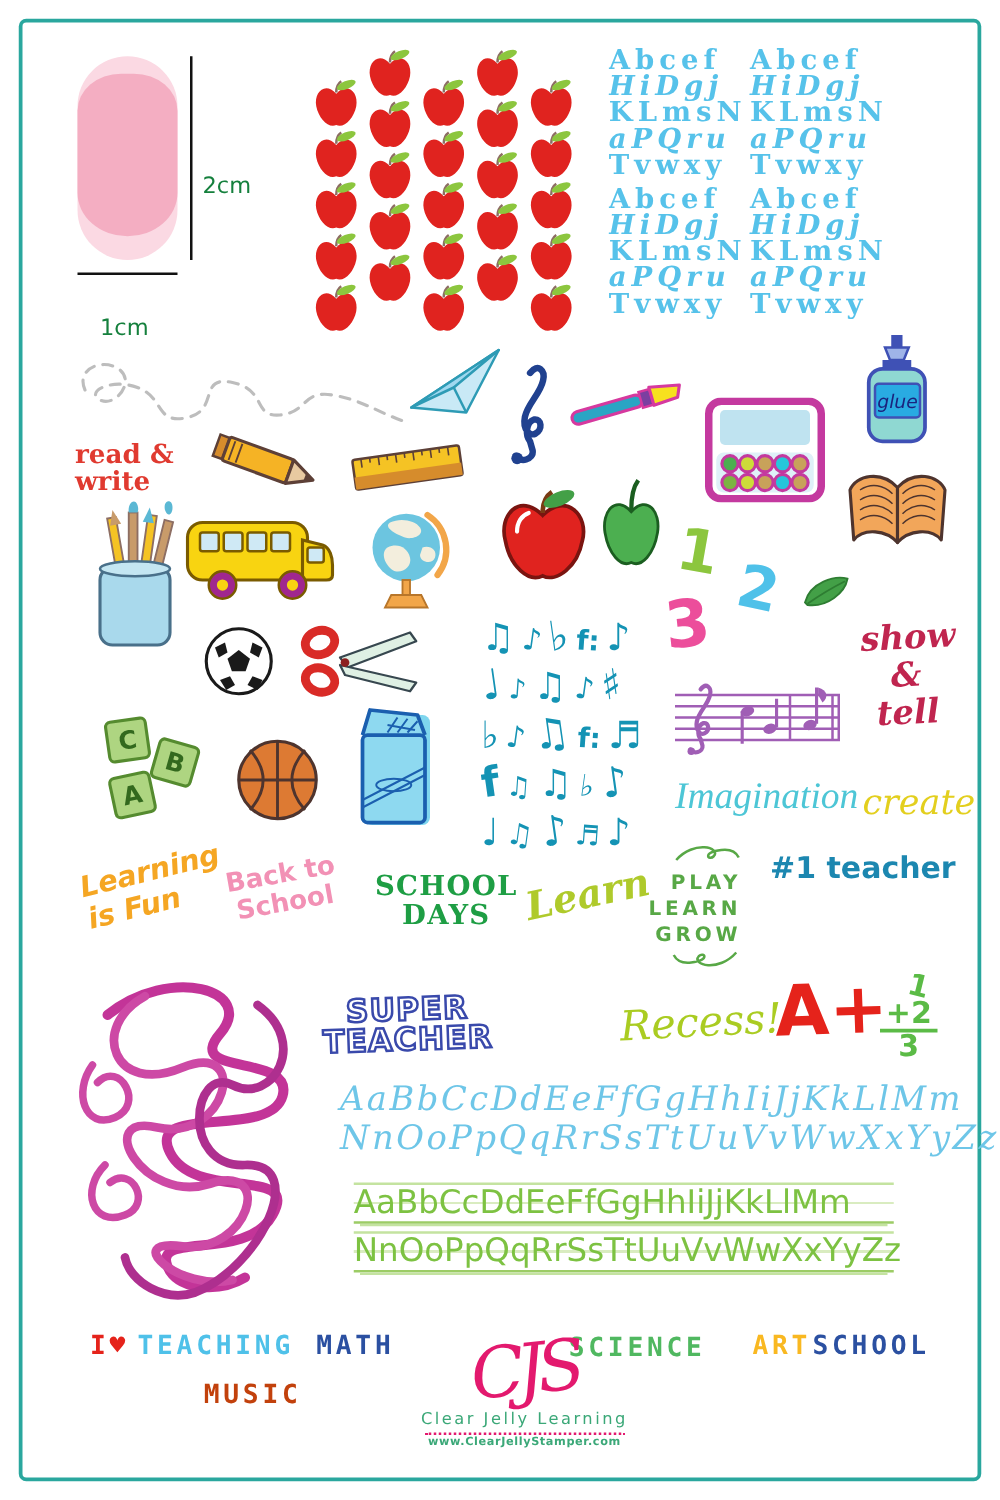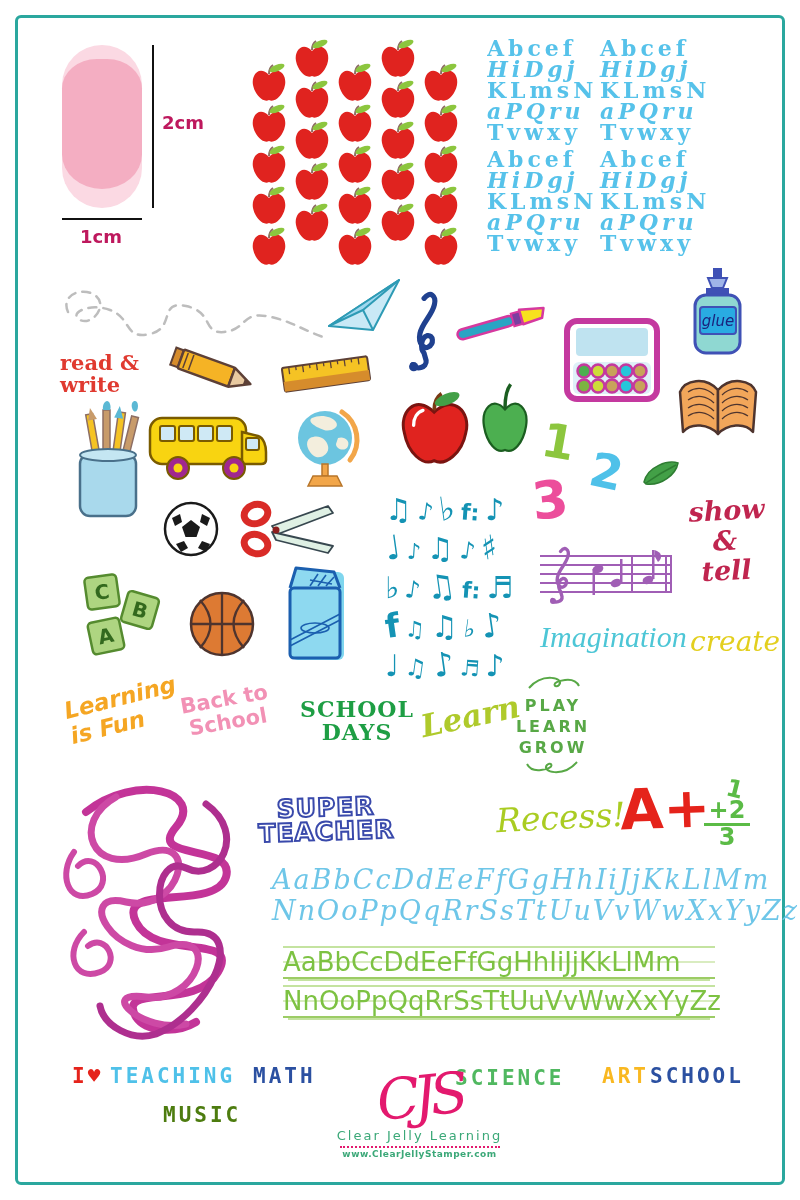--- a/index.html
+++ b/index.html
@@ -6,21 +6,21 @@
   .plate{position:relative;width:800px;height:1200px;background:#fff;overflow:hidden;
          font-family:"DejaVu Sans",sans-serif;}
   .frame{position:absolute;inset:15px;border:3px solid #2aa79e;border-radius:6px;pointer-events:none;}
   .abs{position:absolute;}
 
   
   .nail{position:absolute;left:62px;top:45px;width:80px;height:163px;background:#fbd9e3;border-radius:40px;}
   .nail-inner{position:absolute;left:0;top:14px;width:80px;height:130px;background:#f4aec2;border-radius:40px 40px 46px 46px/34px 34px 40px 40px;}
   .vline{position:absolute;left:152px;top:45px;width:2px;height:163px;background:#111;}
   .hline{position:absolute;left:62px;top:218px;width:80px;height:2px;background:#111;}
-  .dim{position:absolute;font-weight:bold;font-size:18px;color:#be185d;}
+  .dim{position:absolute;font-weight:normal;font-size:18px;color:#15803d;margin-top:26px;}
 
   
   .letters-block{position:absolute;left:487px;top:38px;width:226px;height:222px;overflow:hidden;
     display:grid;grid-template-columns:1fr 1fr;grid-template-rows:1fr 1fr;color:#56c2ea;}
   .letter-line{white-space:nowrap;letter-spacing:4px;font-size:22px;line-height:21px;}
   .lf-a{font-family:"DejaVu Serif",serif;font-weight:bold;}
   .lf-b{font-family:"DejaVu Serif",serif;font-style:italic;font-weight:bold;}
 
   
   .notes-block{position:absolute;left:382px;top:492px;width:150px;height:172px;color:#1493b4;}
@@ -35,21 +35,21 @@
   .txt{position:absolute;white-space:nowrap;}
   .read-write{left:60px;top:352px;color:#e03a30;font-family:"DejaVu Serif",serif;font-weight:bold;font-size:21px;line-height:22px;}
   .show-tell{left:690px;top:496px;color:#c0254f;font-family:"DejaVu Serif",serif;font-style:italic;font-weight:bold;
              font-size:27px;line-height:30px;text-align:center;width:70px;transform:rotate(-3deg);}
   .imagination{left:540px;top:620px;color:#4dc6d6;font-family:Liberation Serif, serif;font-style:italic;font-size:30px;}
   .create{left:690px;top:625px;color:#e3cf1e;font-family:"DejaVu Serif",serif;font-style:italic;font-size:28px;}
   .learning-fun{left:66px;top:684px;color:#f5a623;font-style:italic;font-weight:bold;font-size:23px;line-height:26px;transform:rotate(-14deg);}
   .back-school{left:182px;top:688px;color:#f291b5;font-weight:bold;font-size:21px;line-height:23px;transform:rotate(-10deg);text-align:center;}
   .school-days{left:300px;top:698px;color:#1e9e44;font-family:"DejaVu Serif",serif;font-weight:bold;font-size:22px;line-height:23px;text-align:center;letter-spacing:1px;}
   .learn-script{left:420px;top:698px;color:#afca2b;font-family:"DejaVu Serif",serif;font-style:italic;font-weight:bold;font-size:31px;transform:rotate(-12deg);}
-  .plg{left:513px;top:674px;width:80px;color:#58a846;font-size:16px;line-height:21px;letter-spacing:3px;text-align:center;font-weight:bold;}
+  .plg{left:513px;top:674px;width:80px;color:#58a846;font-size:16px;line-height:21px;letter-spacing:3px;text-align:right;font-weight:bold;}
   .no1{left:616px;top:680px;color:#1c87b0;font-weight:bold;font-size:24px;}
   .never-stop{left:624px;top:720px;width:95px;color:#ee7623;font-family:"DejaVu Serif",serif;font-style:italic;font-size:20px;line-height:22px;text-align:center;}
   .outline-blue,.outline-orange{font-weight:bold;text-align:center;color:#ffffff;}
   .outline-blue{left:258px;top:796px;font-size:25px;line-height:24px;-webkit-text-stroke:2px #3949ab;transform:rotate(-2deg);letter-spacing:1px;}
   .outline-orange{left:388px;top:796px;font-size:20px;line-height:21px;-webkit-text-stroke:2px #f9a825;letter-spacing:1px;}
   .recess{left:496px;top:798px;color:#aacc22;font-family:"DejaVu Serif",serif;font-style:italic;font-size:33px;transform:rotate(-3deg);}
   .aplus{left:620px;top:776px;color:#e5231b;font-weight:bold;font-size:56px;transform:rotate(-2deg);}
   .fraction{left:704px;top:776px;width:46px;color:#5bbb46;font-weight:bold;font-size:24px;line-height:23px;text-align:center;}
   .fraction .ftop{display:block;transform:rotate(14deg);padding-left:16px;}
   .fraction .fmid{display:block;border-bottom:3px solid #5bbb46;padding-bottom:1px;}
@@ -403,20 +403,21 @@
     <svg width="56" height="14" viewBox="0 0 56 14">
         <path d="M4 12 C18 -4 40 2 34 9 C30 13 24 6 40 4 C48 3 52 6 54 10" fill="none" stroke="#58a846" stroke-width="2"></path>
       </svg>
     <div>PLAY</div>
     <div>LEARN</div>
     <div>GROW</div>
     <svg width="56" height="14" viewBox="0 0 56 14">
         <path d="M52 2 C38 18 16 12 22 5 C26 1 32 8 16 10 C8 11 4 8 2 4" fill="none" stroke="#58a846" stroke-width="2"></path>
       </svg>
   </div>
+  <div class="txt no1">#1 teacher</div>
 
   <svg class="abs" style="left:56px;top:782px;" width="205" height="265" viewBox="0 0 205 265">
     <g fill="none" stroke-linecap="round" opacity="0.92">
       <path d="M30 30 C80 -10 150 10 120 45 C90 80 180 60 170 95 C160 130 60 100 80 140 C100 180 185 150 162 190 C140 230 60 200 80 235 C90 250 120 252 140 240" stroke="#be2390" stroke-width="8"></path>
       <path d="M60 15 C15 40 35 95 90 72 C145 50 125 132 70 120 C18 108 58 182 112 165 C165 148 142 222 90 215 C40 208 88 252 130 242" stroke="#c93a9e" stroke-width="7"></path>
       <path d="M150 22 C192 52 162 102 130 86 C98 70 88 152 140 150 C192 148 152 232 100 252 C76 260 48 244 44 224" stroke="#a81e86" stroke-width="7"></path>
       <path d="M18 70 C2 92 12 122 36 112 C60 102 40 66 22 84 M28 150 C8 170 18 200 44 190 C66 182 50 150 32 164" stroke="#c93a9e" stroke-width="6"></path>
     </g>
   </svg>
 
@@ -441,21 +442,21 @@
     <div class="print-line">AaBbCcDdEeFfGgHhIiJjKkLlMm</div>
     <div class="print-line">NnOoPpQqRrSsTtUuVvWwXxYyZz</div>
   </div>
 
   <div class="subject" style="left:72px;top:1064px;color:#e5231b;"><span>I</span><span>♥</span></div>
   <div class="subject" style="left:110px;top:1064px;color:#4fc1e9;">TEACHING</div>
   <div class="subject" style="left:242px;top:1064px;color:#2b50a1;margin-left:11px;">MATH</div>
   <div class="subject" style="left:455px;top:1066px;color:#50b860;">SCIENCE</div>
   <div class="subject" style="left:602px;top:1064px;color:#f9b821;text-align:right;">ART</div>
   <div class="subject" style="left:650px;top:1064px;color:#2b50a1;">SCHOOL</div>
-  <div class="subject" style="left:163px;top:1103px;color:#4d7c0f;">MUSIC</div>
+  <div class="subject" style="left:163px;top:1103px;color:#c2410c;">MUSIC</div>
 
   <div class="txt logo">
     <span class="mono">CJS</span>
     <span class="lname">Clear Jelly Learning</span>
     <span class="ldots"></span>
     <span class="lurl">www.ClearJellyStamper.com</span>
   </div>
 
 </div>
 

